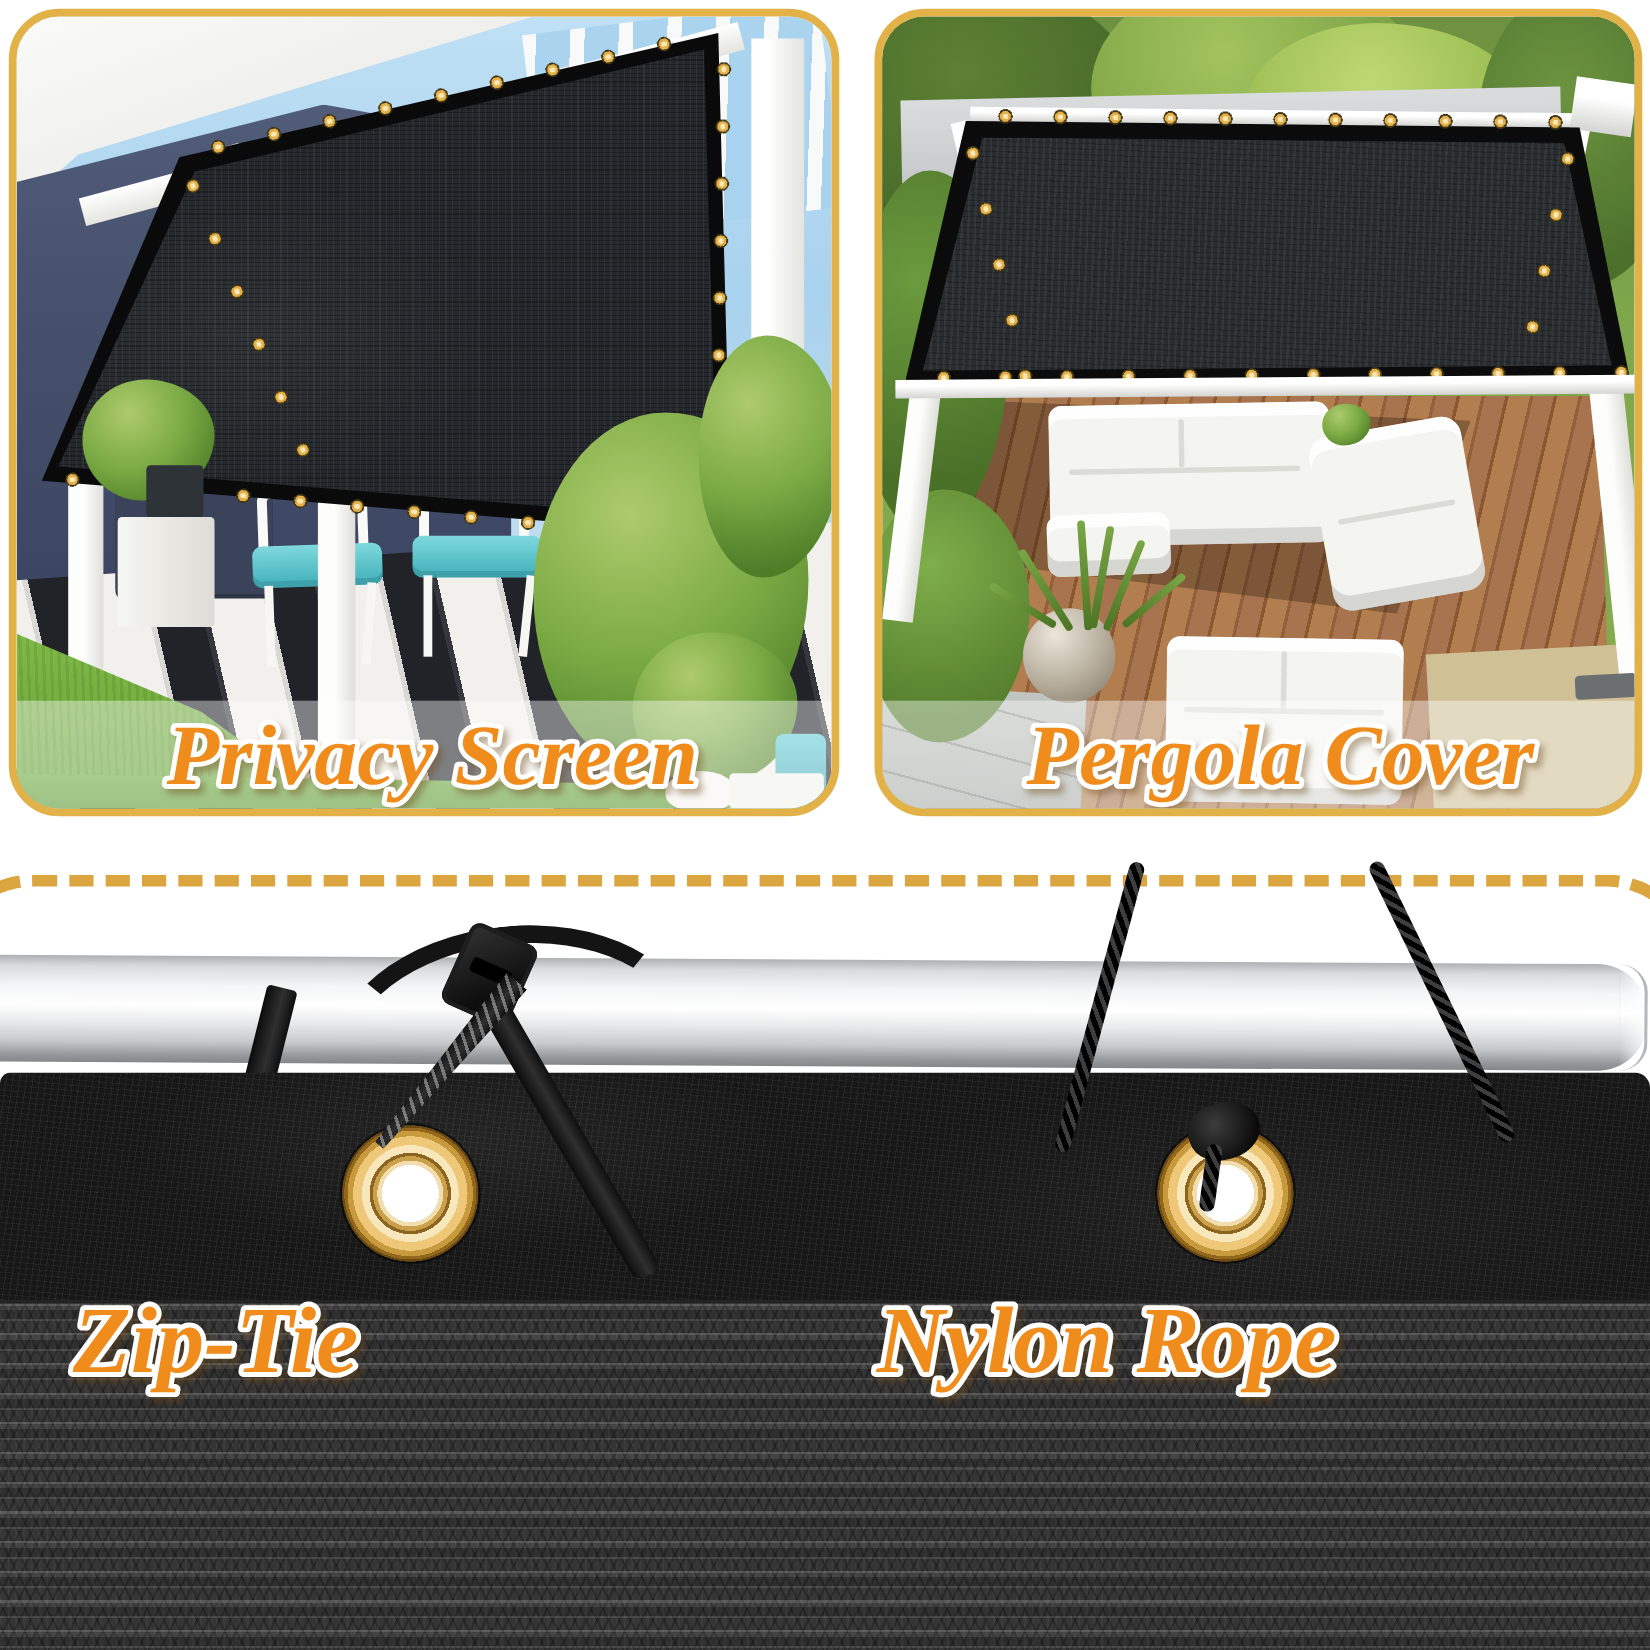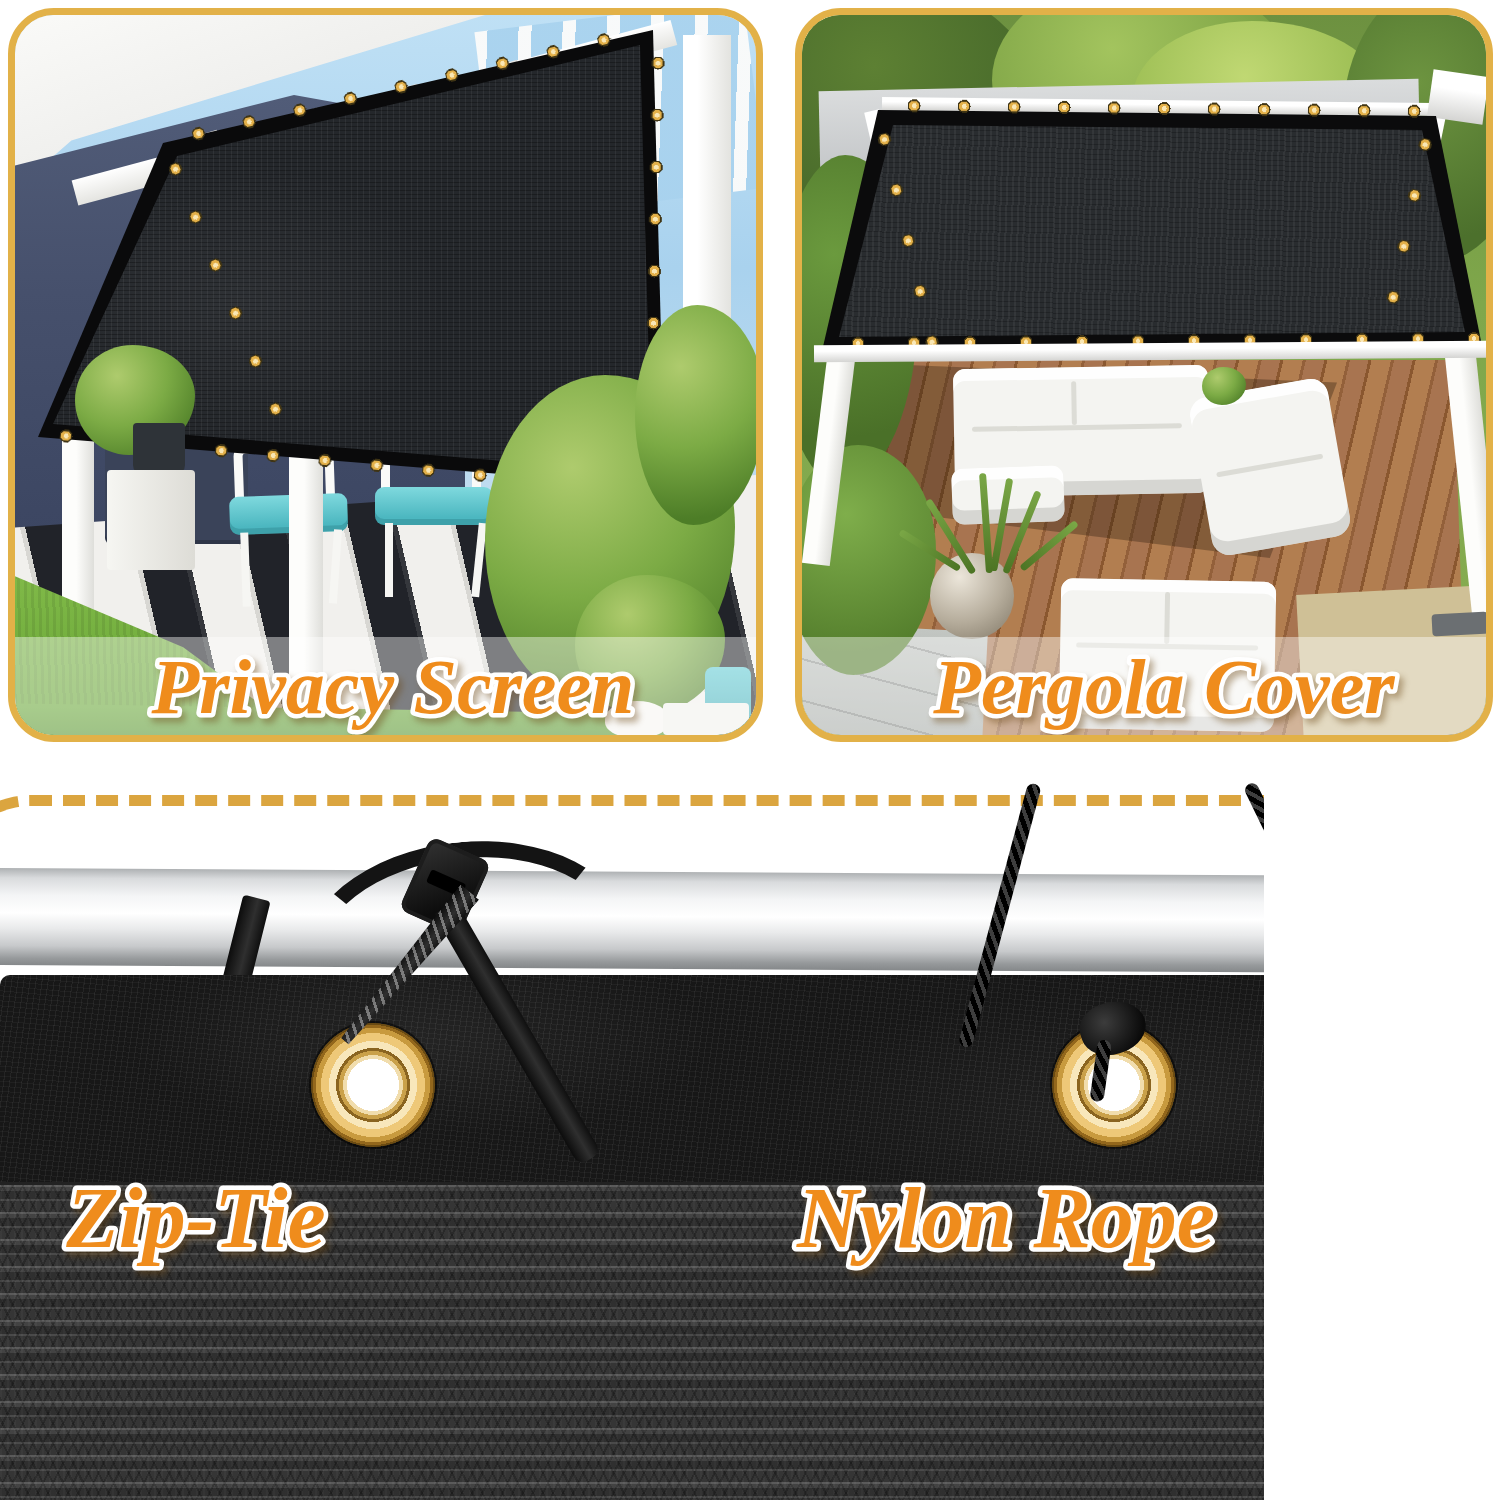--- a/index.html
+++ b/index.html
@@ -89,21 +89,21 @@
                  background:radial-gradient(circle at 35% 28%,#ece6da 0%,#b5ac9b 55%,#8a8170 90%);}
   .leaf{width:7px;border-radius:4px;background:linear-gradient(180deg,#7aa746,#4c7424);transform-origin:bottom center;}
   .cloth-outer{inset:0;background:#0b0b0c;clip-path:polygon(76px 95px,634px 101px,680px 331px,20px 336px);}
   .cloth-inner{inset:0;background-color:#292c2f;
       background-image:repeating-linear-gradient(92deg,rgba(255,255,255,.05) 0 2px,transparent 2px 6px),
                        repeating-linear-gradient(2deg,rgba(0,0,0,.22) 0 1px,transparent 1px 5px);
       clip-path:polygon(91px 110px,620px 115px,663px 317px,37px 322px);}
   .frame-rail{background:linear-gradient(180deg,#ffffff 35%,#d4d4d2);}
 
   
-  #fastenSection{left:0;top:750px;width:1264px;height:750px;background:#fff;overflow:hidden;}
+  #fastenSection{left:0;top:750px;width:1500px;height:750px;background:#fff;overflow:hidden;}
   .dash-border{left:-55px;top:45px;width:1600px;height:950px;border:11px dashed #DBA53F;border-radius:85px;}
   .pole{left:-8px;top:118px;width:1506px;height:97px;transform:rotate(.33deg);transform-origin:left center;
         border-radius:4px 46px 46px 4px;
         background:linear-gradient(180deg,#aeb1b3 0%,#d9dbdd 10%,#f4f5f6 28%,#ffffff 46%,#e9eaeb 62%,#c7c9cb 80%,#96999b 93%,#85888a 100%);}
   .pole-cap{right:0;top:0;width:26px;height:100%;border-radius:0 46px 46px 0;
         border-right:3px solid #b5b8ba;background:linear-gradient(90deg,transparent,rgba(255,255,255,.75));}
   .mesh{left:0;top:225px;width:1500px;height:212px;background-color:#171717;border-radius:10px 14px 0 0;
         background-image:radial-gradient(ellipse 420px 140px at 28% 30%,rgba(255,255,255,.055),transparent 70%),
                          radial-gradient(ellipse 520px 170px at 76% 62%,rgba(255,255,255,.045),transparent 70%),
                          repeating-linear-gradient(98deg,rgba(255,255,255,.055) 0 1px,transparent 1px 6px),

